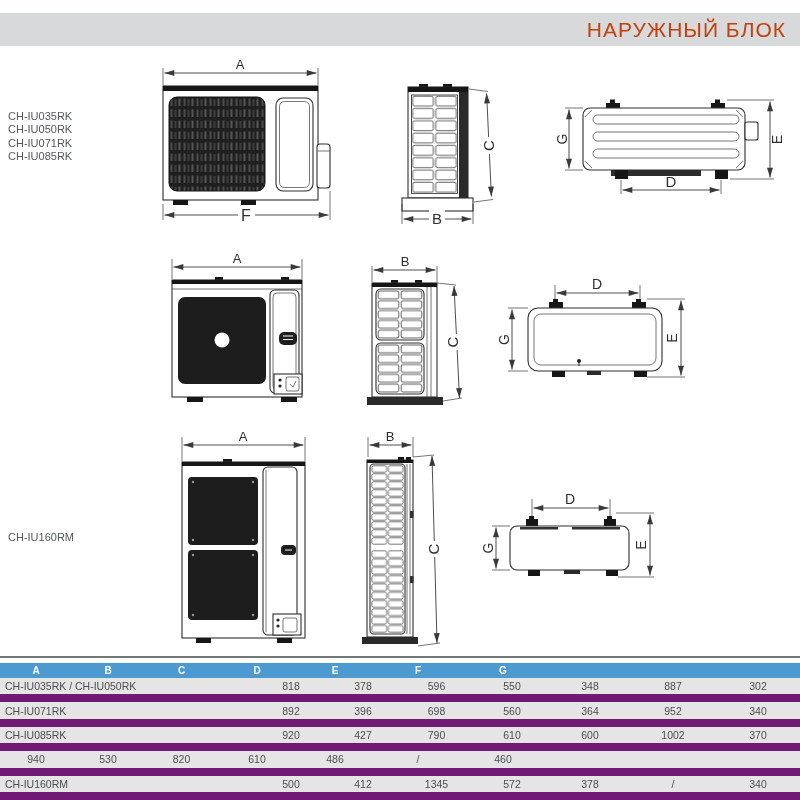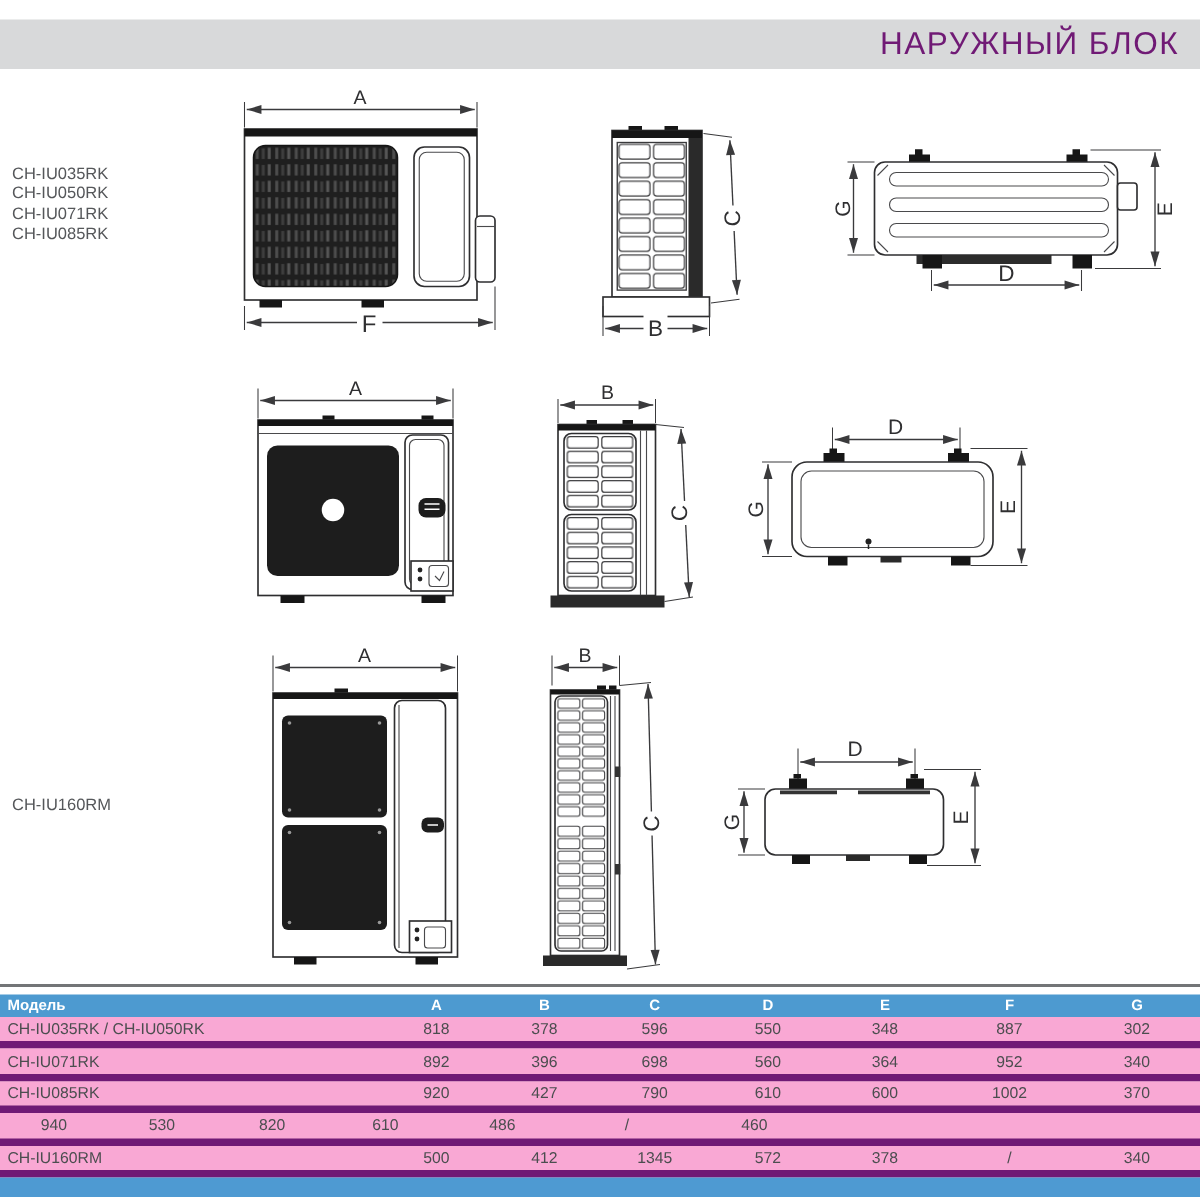--- a/index.html
+++ b/index.html
@@ -1,33 +1,33 @@
 <!DOCTYPE html>
 <html><head>
 <meta charset="utf-8">
 <style>
   html,body{margin:0;padding:0;}
   body{font-family:"Liberation Sans",sans-serif;background:#fff;}
   .page{position:relative;width:800px;height:800px;background:#fff;overflow:hidden;}
   .header-bar{position:absolute;left:0;top:13px;width:800px;height:33px;background:#d8d9da;}
-  .header-title{position:absolute;right:14px;top:0;line-height:33px;font-size:21px;letter-spacing:1px;color:#701a75;}
+  .header-title{position:absolute;right:14px;top:0;line-height:33px;font-size:21px;letter-spacing:1px;color:#c2410c;}
   .models{position:absolute;left:8px;font-size:11px;line-height:13.4px;color:#55575a;}
   .g1{top:110px;} .g2{top:309px;} .g3{top:531px;}
   svg.draw{position:absolute;}
   .body{fill:#fff;stroke:#2e2e30;stroke-width:1.1;}
   .thin{fill:#fff;stroke:#4a4a4c;stroke-width:0.75;}
   .lthin{fill:none;stroke:#4a4a4c;stroke-width:0.75;}
   .dimline{stroke:#3a3a3c;stroke-width:0.9;fill:none;}
   .ext{stroke:#3a3a3c;stroke-width:0.7;fill:none;}
   .dark{fill:#161616;}
   text.dim{font-family:"Liberation Sans",sans-serif;fill:#2f2f31;}
   .f13{font-size:13px;} .f14{font-size:14px;} .f15{font-size:15px;} .f16{font-size:16px;}
   .spec-table{position:absolute;left:0;top:656px;width:800px;font-size:10.5px;color:#4b4d4f;}
   .t-topline{height:2px;background:#737577;margin-bottom:5px;}
-  .t-row{display:flex;align-items:center;height:16.4px;border-bottom:5px solid #701a75;background:#f9a8d4;}
+  .t-row{display:flex;align-items:center;height:16.4px;border-bottom:8px solid #701a75;background:#e5e5e5;}
   .t-head{background:#4d9ad0;color:#fff;font-weight:bold;font-size:10px;border-bottom:none;height:15px;}
   .c{text-align:center;}
   .c0{width:255px;text-align:left;padding-left:5px;box-sizing:border-box;}
   .c1{width:72px;} .c2{width:72px;} .c3{width:75px;} .c4{width:76px;}
   .c5{width:80px;} .c6{width:86px;} .c7{width:84px;}
   .t-bluebar{height:13px;background:#4e9ad2;}
   .t-dotted{margin-top:4px;border-top:2px dotted #74aede;height:0;}
 </style>
 </head>
 <body>
@@ -311,21 +311,20 @@
     <line class="dimline" x1="16" y1="41.5" x2="16" y2="82.5" marker-start="url(#m9)" marker-end="url(#m9)"></line>
     <text class="dim f14" transform="translate(8,62) rotate(-90)" x="0" y="4.5" text-anchor="middle">G</text>
     <path class="ext" d="M136,27 H174 M138,91 H174"></path>
     <line class="dimline" x1="170" y1="28.5" x2="170" y2="89.5" marker-start="url(#m9)" marker-end="url(#m9)"></line>
     <text class="dim f14" transform="translate(161,59) rotate(-90)" x="0" y="4.5" text-anchor="middle">E</text>
   </svg>
 
   <div class="spec-table">
     <div class="t-topline"></div>
     <div class="t-row t-head">
-      <div class="c c0">Модель</div>
       <div class="c c1">A</div>
       <div class="c c2">B</div>
       <div class="c c3">C</div>
       <div class="c c4">D</div>
       <div class="c c5">E</div>
       <div class="c c6">F</div>
       <div class="c c7">G</div>
     </div>
     <div class="t-row">
       <div class="c c0">CH-IU035RK / CH-IU050RK</div>

